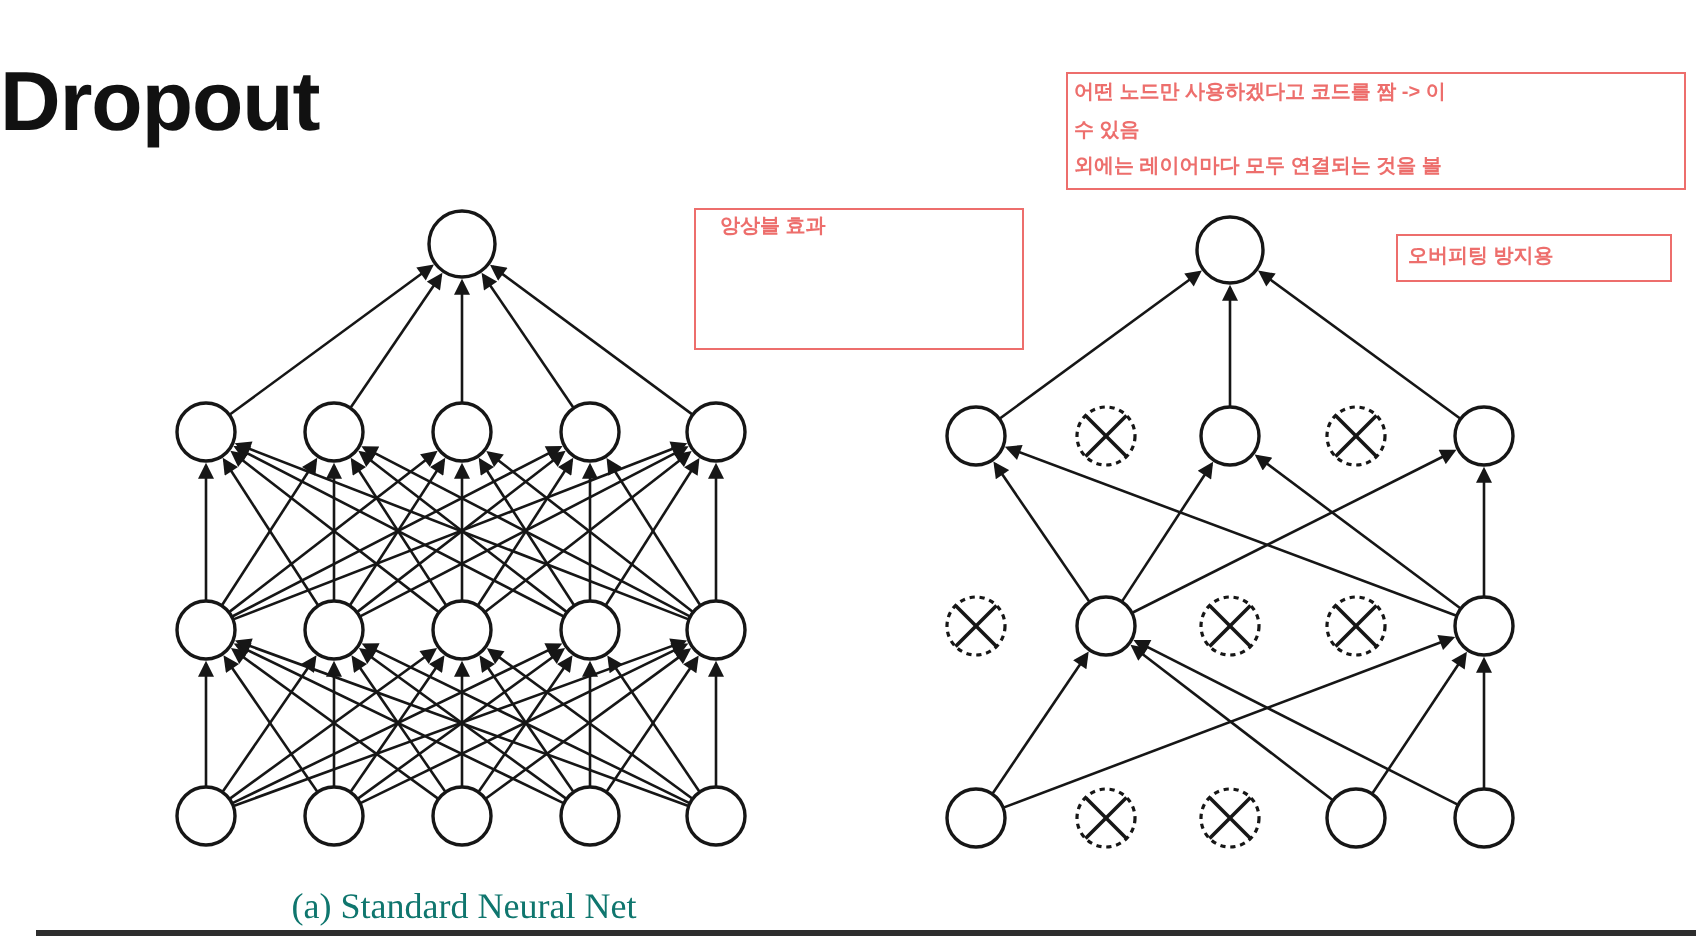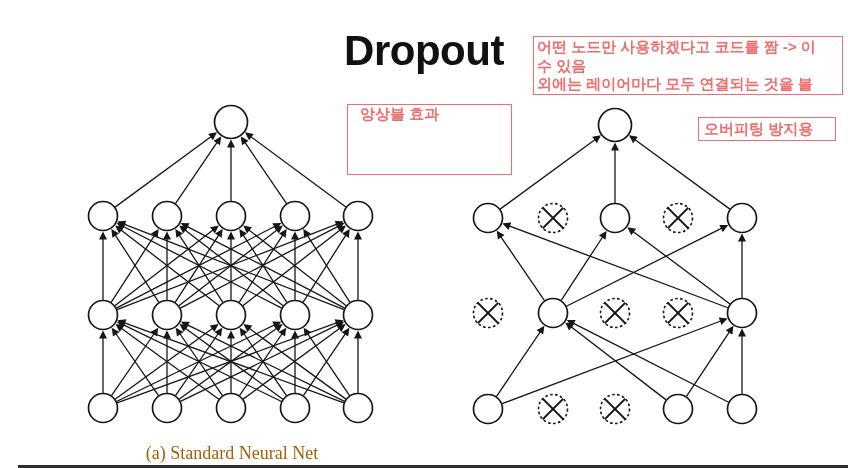--- a/index.html
+++ b/index.html
@@ -3,41 +3,41 @@
 <meta charset="utf-8">
 <style>
   html,body { margin:0; padding:0; background:#ffffff; }
   .stage {
     position:relative; width:848px; height:468px;
     background:#fff; overflow:hidden;
     font-family:"Liberation Sans", sans-serif;
   }
   .title {
     position:absolute; left:0; right:0; top:27px;
-    text-align:center; font-size:42px; font-weight:bold;
+    font-size:42px; font-weight:bold;
     letter-spacing:-0.5px; color:#111;
     font-family:"Liberation Sans", sans-serif;
   }
   .note {
     position:absolute; box-sizing:border-box;
     border:1.6px solid var(--red,#ed6e6c);
     color:var(--red,#ed6e6c);
     background:rgba(255,255,255,0.92);
-    font-weight:bold; font-size:15px;
+    font-weight:bold; font-size:10px;
     font-family:"Liberation Sans", sans-serif;
     padding:1px 3px; white-space:nowrap;
   }
   .note-code     { left:533px; top:36px;  width:310px; height:59px; line-height:18.5px; }
   .note-ensemble { left:347px; top:104px; width:165px; height:71px; line-height:16.8px;padding-left:12px; }
   .note-overfit  { left:698px; top:117px; width:138px; height:24px; line-height:20px; padding-left:5px; }
   #diagram-svg { position:absolute; left:0; top:0; }
   .caption {
     position:absolute; top:443px; transform:translateX(-50%);
     font-family:"Liberation Serif","DejaVu Serif",serif;
-    font-size:18px; color:#a16207; white-space:nowrap;
+    font-size:18px; color:#0f766e; white-space:nowrap;
   }
   .caption-a { left:232px; }
   .caption-b { left:622px; }
   .bottom-bar {
     position:absolute; left:18px; right:0; top:465px; height:3px;
     background:var(--bar,#2e2e2e);
   }
 </style>
 </head>
 <body>

